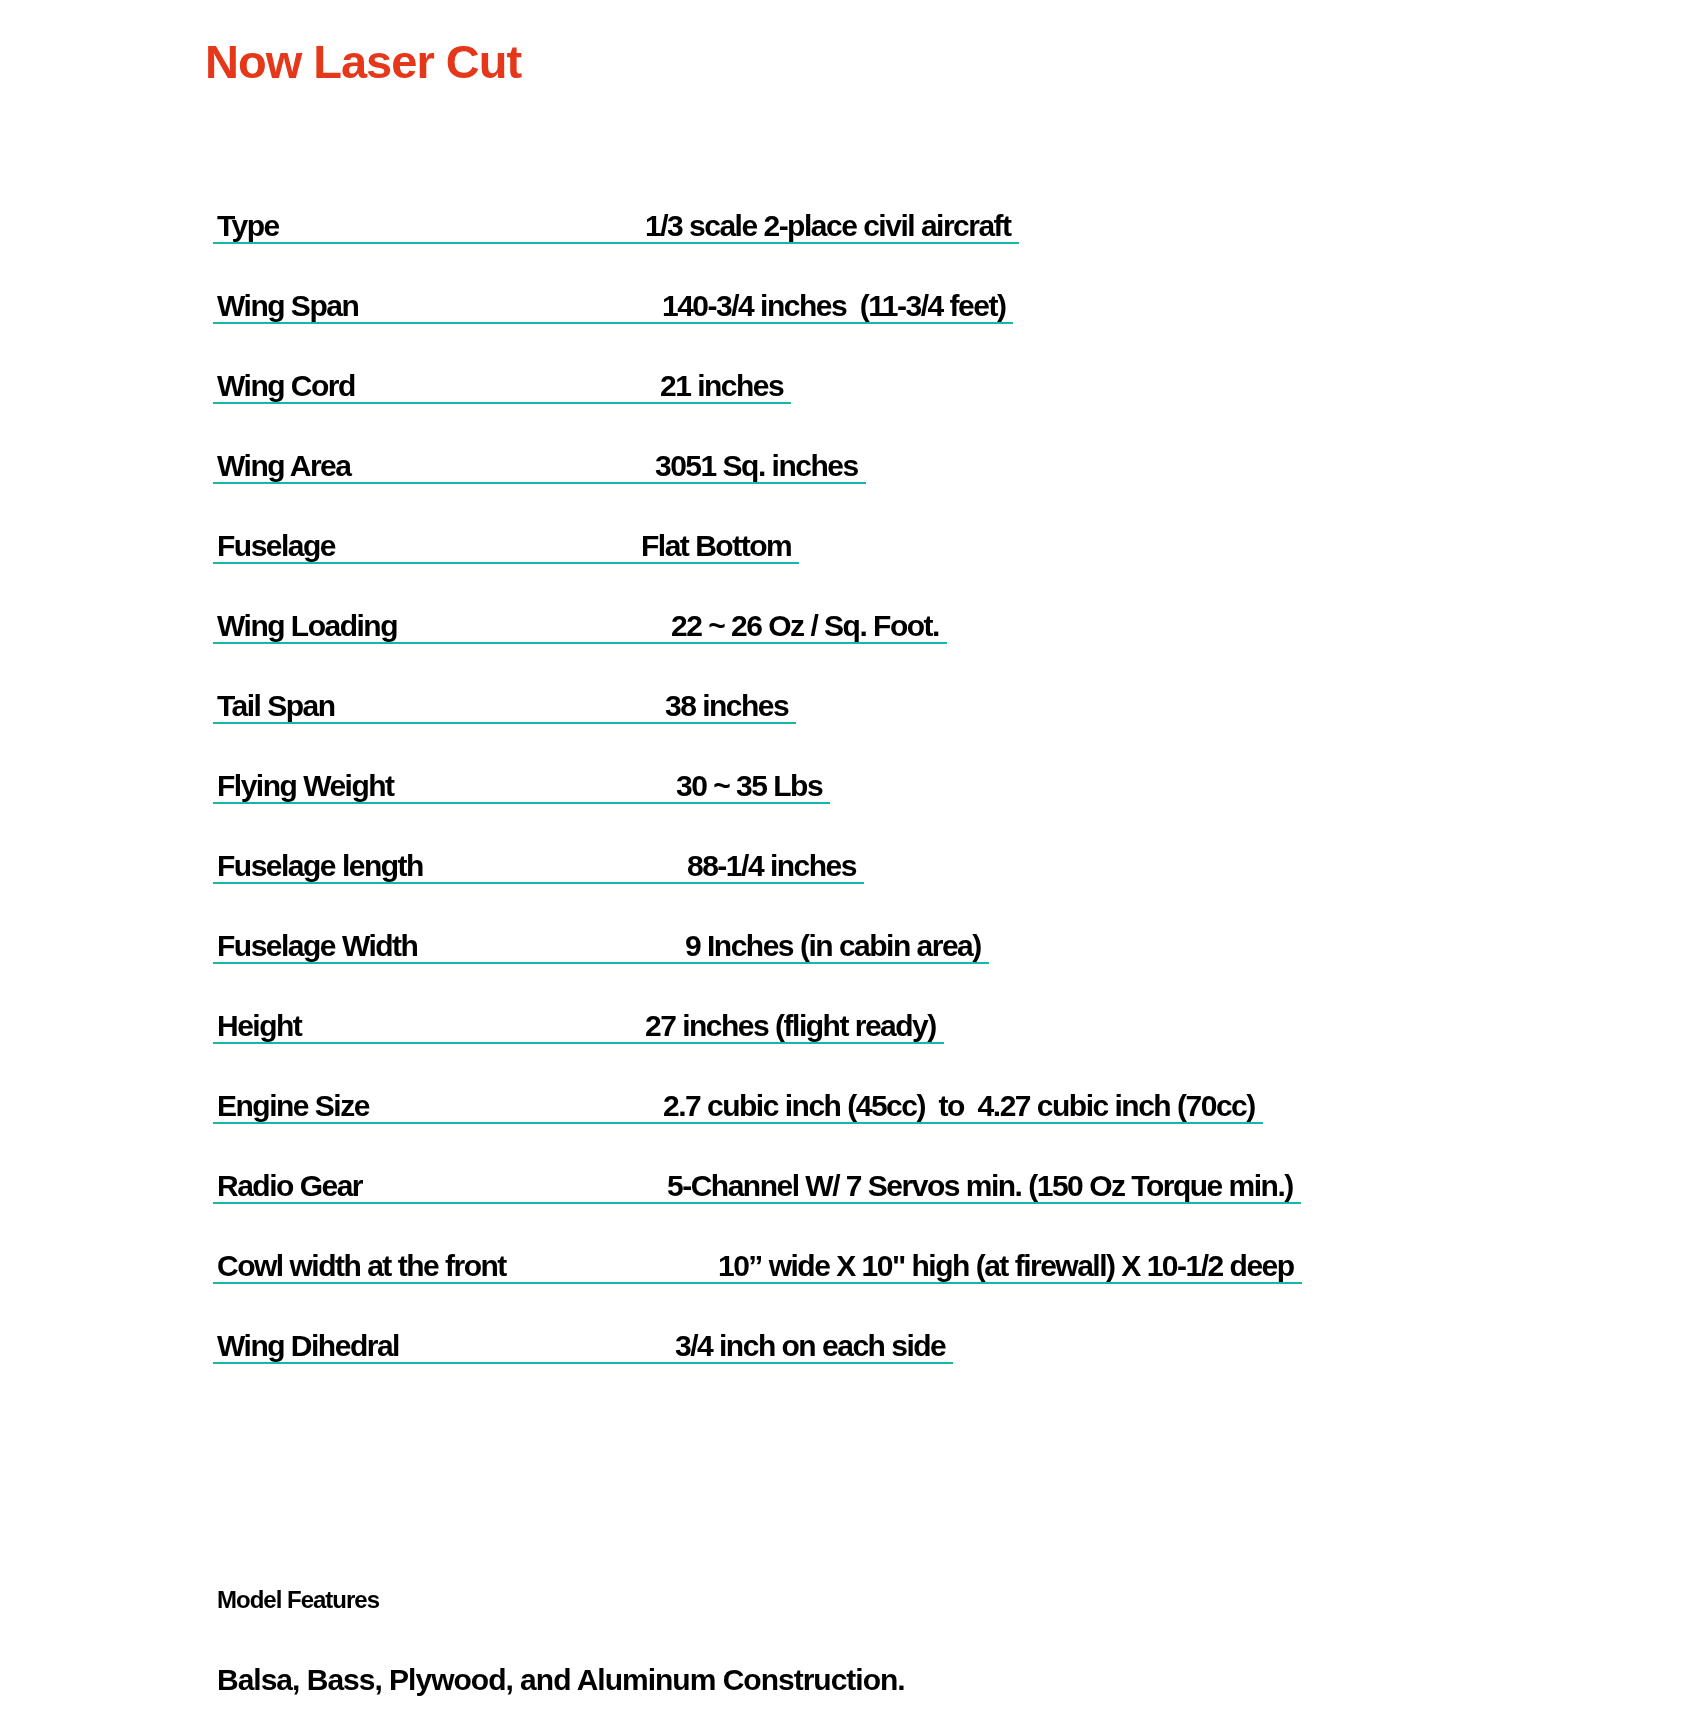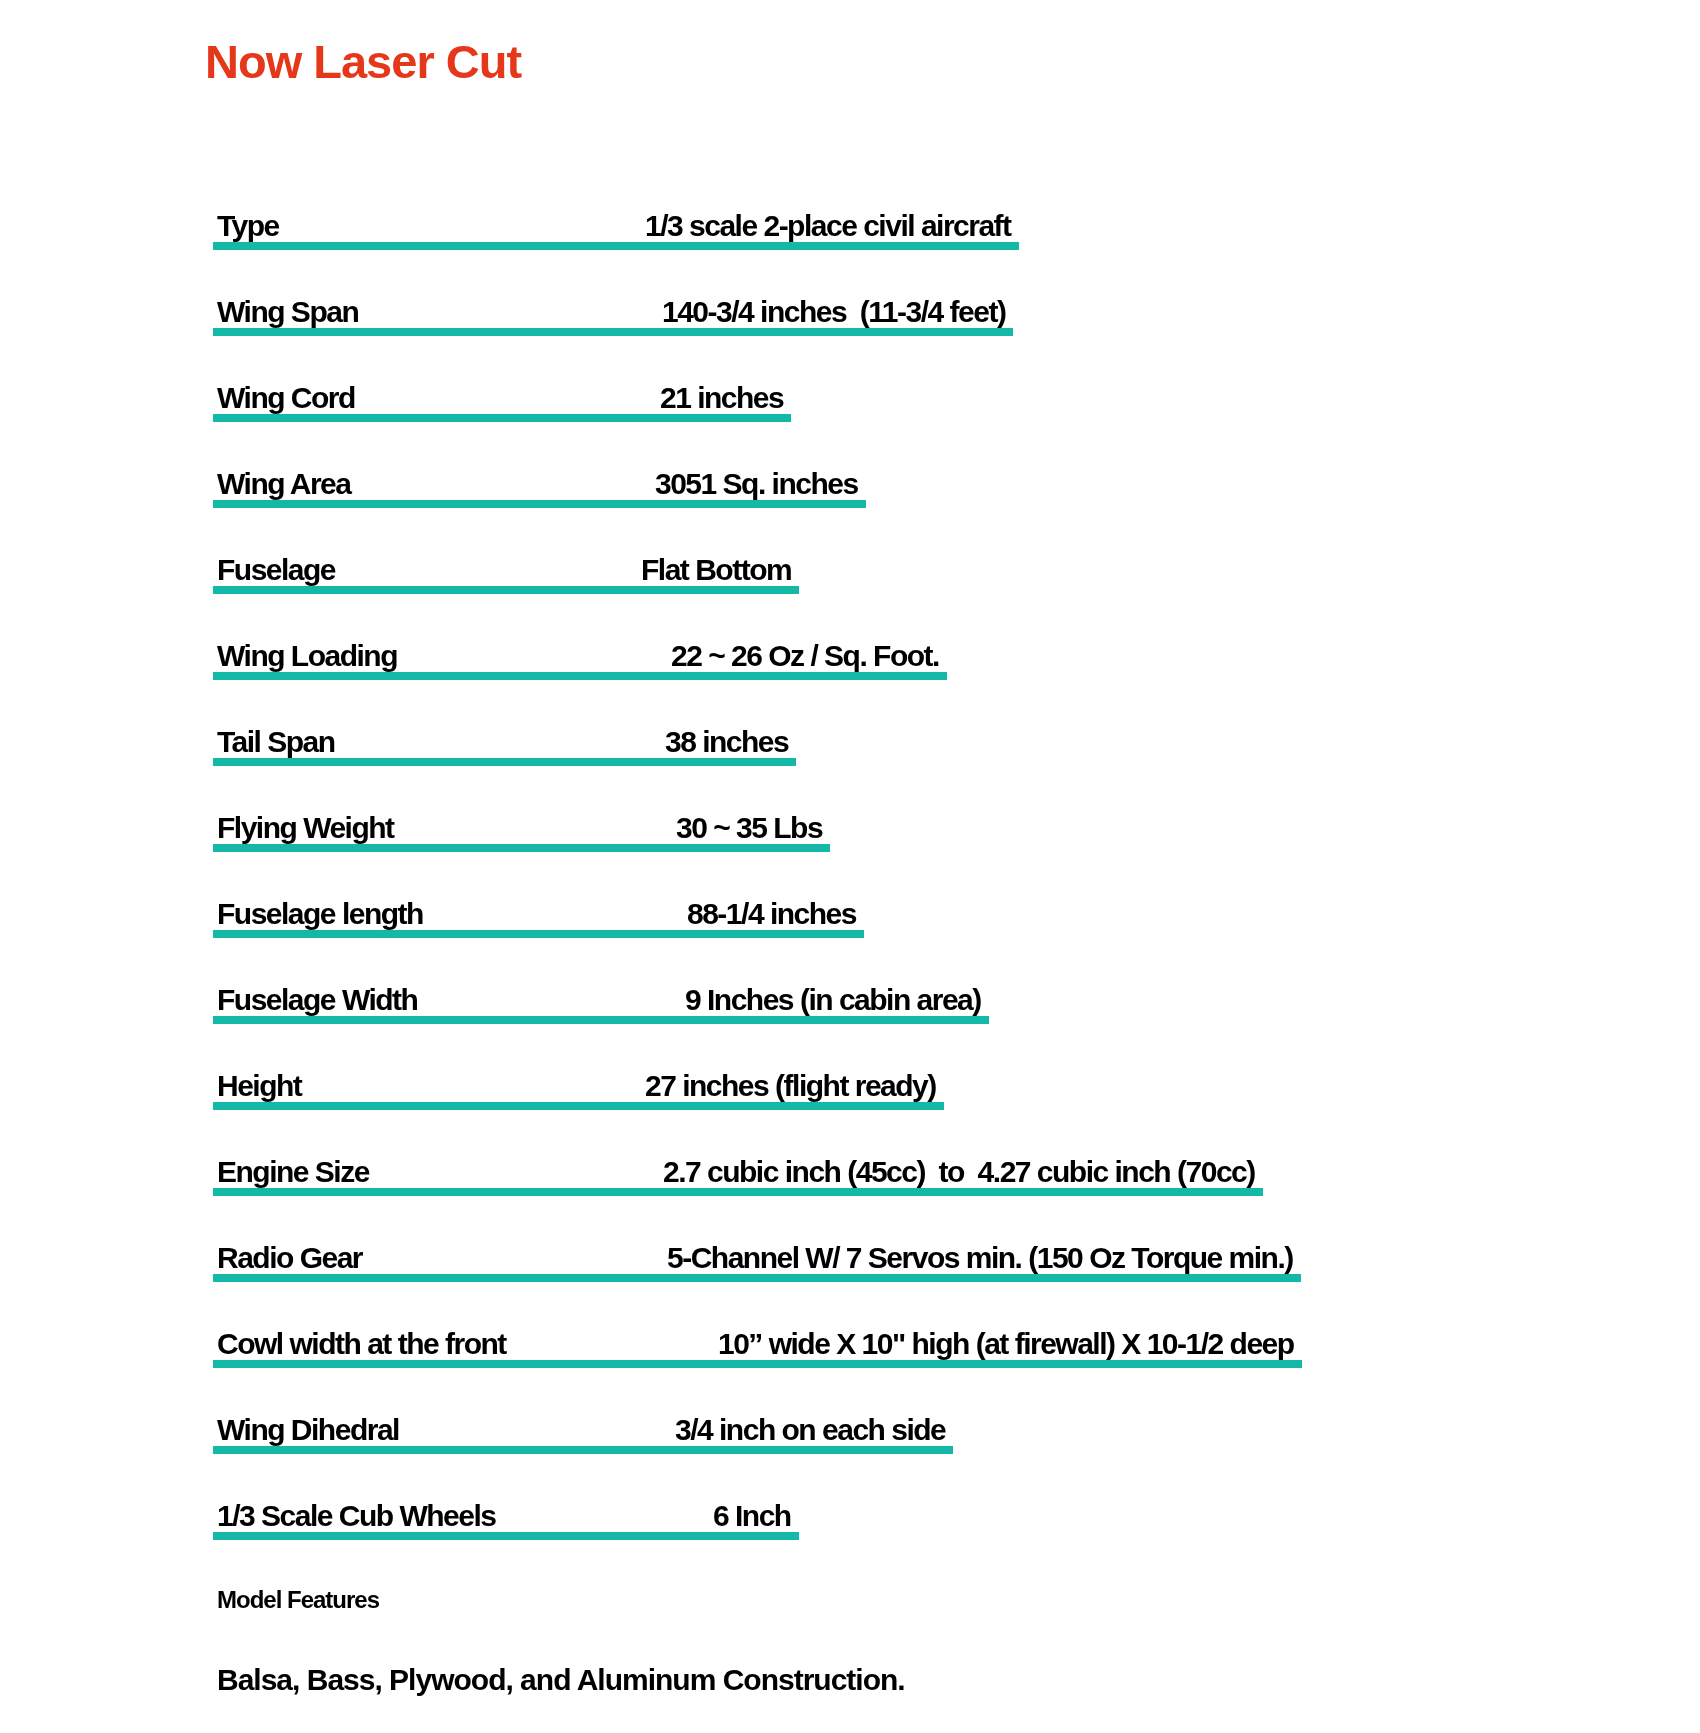--- a/index.html
+++ b/index.html
@@ -30,21 +30,21 @@
     line-height: 52px;
     white-space: nowrap;
   }
   .spec-list {
     position: absolute;
     left: 213px;
     top: 209px;
   }
   .spec-row {
     display: table;
-    border-bottom: 8px solid #14b8a6;
+    border-bottom: 2px solid #14b8a6;
     margin-bottom: 45px;
     padding: 0 8px 0 4px;
     font-size: 30px;
     font-weight: bold;
     letter-spacing: -1.5px;
     line-height: 33px;
     white-space: nowrap;
   }
   .spec-row:last-child { margin-bottom: 0; }
   .spec-label {
@@ -153,24 +153,20 @@
     <div class="spec-row">
       <span class="spec-label" style="width:501px">Cowl width at the front</span>
         <span class="spec-value">10” wide X 10" high (at firewall) X 10-1/2 deep</span>
     </div>
 
     <div class="spec-row">
       <span class="spec-label" style="width:458px">Wing Dihedral</span>
         <span class="spec-value">3/4 inch on each side</span>
     </div>
 
-    <div class="spec-row">
-      <span class="spec-label" style="width:496px">1/3 Scale Cub Wheels</span>
-        <span class="spec-value">6 Inch</span>
-    </div>
 
   </div>
 
   <div class="features">
     <div class="features-heading">Model Features</div>
     <div class="features-item">Balsa, Bass, Plywood, and Aluminum Construction.</div>
   </div>
 
 </div>
 

